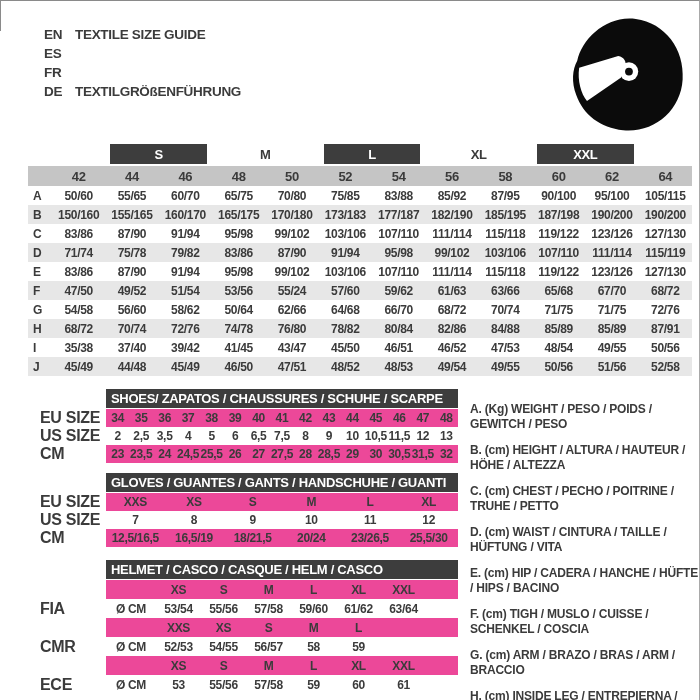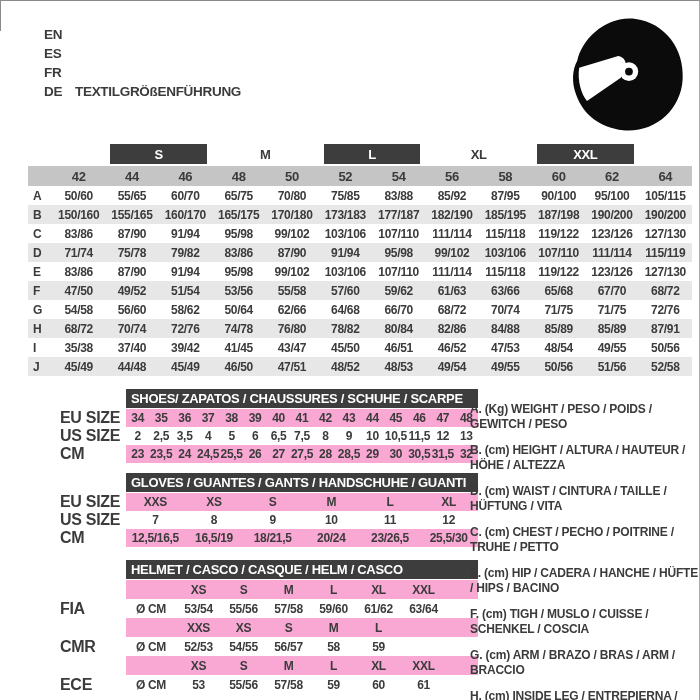--- a/index.html
+++ b/index.html
@@ -24,44 +24,45 @@
   .sb.dark { background:#3d3d3d; color:#fff; margin:0 5px; }
   .mt-band { height:20px; background:#c5c5c5; font-size:13px; }
   .mt-band div { text-align:center; }
   .mt-row { height:19px; font-size:12px; }
   .mt-row div { text-align:center; }
   .mt-row.shade { background:#e7e7e7; }
   .mt-letter { text-align:left !important; padding-left:5px; font-size:12px; }
 
   
   .lower { position:absolute; left:40px; top:388px; width:420px; }
-  .subtable { display:grid; grid-template-columns:66px 352px;margin-left:20px; }
+  .subtable { display:grid; grid-template-columns:66px 352px; }
   .sub-header { height:19px; background:#3d3d3d; color:#fff; font-size:13px;
     display:flex; align-items:center; padding-left:5px; margin-bottom:1px; }
   .sub-label { font-size:16px; display:flex; align-items:center; }
   .sub-row { height:18px; display:grid; align-items:center; font-size:12px; }
   .sub-row div { text-align:center; }
-  .sub-row.stripe { background:#f9a8d4; }
+  .sub-row.stripe { background:#ec4899; }
   .cols15 { grid-template-columns:repeat(15,1fr); }
   .cols6  { grid-template-columns:repeat(6,1fr); }
   .helm-row { grid-template-columns:50px repeat(6,45px) 1fr; height:19px; }
   .gap10 { height:10px; } .gap13 { height:13px; }
 
   
   .legend { position:absolute; left:470px; top:390px; width:228px; }
   .legend div { font-size:12px; line-height:15px; letter-spacing:-0.2px;margin-top:11px; }
 </style>
 </head>
 <body>
 
 <div id="page">
 
   <div class="lang-block">
     <div class="lang-row">
       <span class="lang-code">EN</span>
+      <span>TEXTILE SIZE GUIDE</span>
     </div>
     <div class="lang-row">
       <span class="lang-code">ES</span>
     </div>
     <div class="lang-row">
       <span class="lang-code">FR</span>
     </div>
     <div class="lang-row">
       <span class="lang-code">DE</span>
       <span>TEXTILGRÖßENFÜHRUNG</span>
@@ -174,21 +175,21 @@
         <div>119/122</div>
         <div>123/126</div>
         <div>127/130</div>
       </div>
     <div class="mt-grid mt-row shade">
       <div class="mt-letter">F</div>
         <div>47/50</div>
         <div>49/52</div>
         <div>51/54</div>
         <div>53/56</div>
-        <div>55/58</div>
+        <div>55/24</div>
         <div>57/60</div>
         <div>59/62</div>
         <div>61/63</div>
         <div>63/66</div>
         <div>65/68</div>
         <div>67/70</div>
         <div>68/72</div>
       </div>
     <div class="mt-grid mt-row">
       <div class="mt-letter">G</div>
@@ -414,22 +415,22 @@
           <div>59</div>
           <div>60</div>
           <div>61</div>
         </div>
     </div>
   </div>
 
   <div class="legend">
       <div>A. (Kg) WEIGHT / PESO / POIDS / GEWITCH / PESO</div>
       <div>B. (cm) HEIGHT / ALTURA / HAUTEUR / HÖHE / ALTEZZA</div>
+      <div>C. (cm) CHEST / PECHO / POITRINE / TRUHE / PETTO</div>
       <div>D. (cm) WAIST / CINTURA / TAILLE / HÜFTUNG / VITA</div>
-      <div>C. (cm) CHEST / PECHO / POITRINE / TRUHE / PETTO</div>
       <div>E. (cm) HIP / CADERA / HANCHE / HÜFTE / HIPS / BACINO</div>
       <div>F. (cm) TIGH / MUSLO / CUISSE / SCHENKEL / COSCIA</div>
       <div>G. (cm) ARM / BRAZO / BRAS / ARM / BRACCIO</div>
       <div>H. (cm) INSIDE LEG / ENTREPIERNA / FOURCHE / SCHRITT / FORCELLA</div>
       <div>J. (cm) BACK / ESPALDA / DOS / ZURÜCK / INDIETRO</div>
     </div>
 
 </div>
 
 </body></html>

